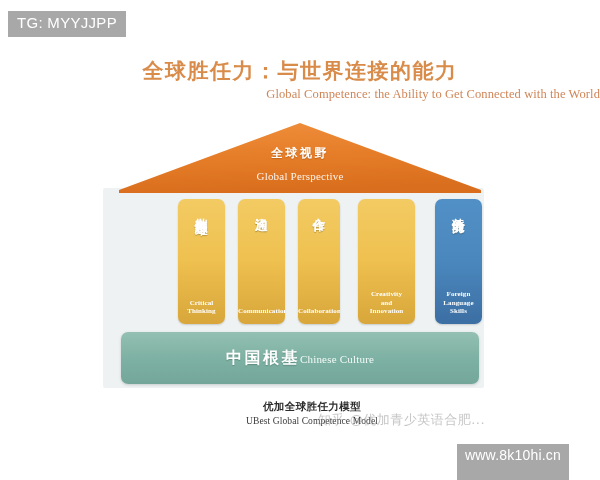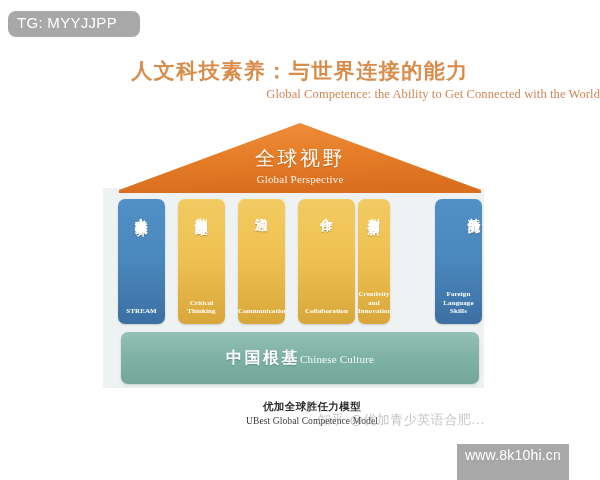--- a/index.html
+++ b/index.html
@@ -17,29 +17,28 @@
     width: 600px;
     height: 480px;
     background: #ffffff;
   }
 
   
   .tg-watermark {
     position: absolute;
     left: 8px;
     top: 11px;
-    padding: 3px 23px 4px 9px;
+    padding: 3px 9px 4px 9px;
     background: #a8a8a8;
     color: #ffffff;
     font-size: 15px;
     letter-spacing: 0.3px;
     line-height: 1.25;
     font-family: "Liberation Sans", sans-serif;
     white-space: nowrap;
-    border-radius: 8px;
   }
 
   
   .title-block {
     position: absolute;
     left: 0;
     top: 58px;
     width: 600px;
     text-align: center;
   }
@@ -84,28 +83,28 @@
   .roof-labels {
     position: absolute;
     left: 118px;
     top: 145px;
     width: 364px;
     text-align: center;
     pointer-events: none;
   }
   .roof-cn {
     color: #ffffff;
-    font-size: 20px;
-    font-weight: normal;
+    font-size: 12px;
+    font-weight: bold;
     letter-spacing: 2.5px;
     font-family: "DejaVu Sans", sans-serif;
     text-shadow: 0 1px 1px rgba(120,60,10,0.35);
   }
   .roof-en {
-    margin-top: 1px;
+    margin-top: 8px;
     color: #fdf3ea;
     font-size: 11px;
     font-family: "Liberation Serif", serif;
     letter-spacing: 0.2px;
   }
 
   
   .pillars {
     position: absolute;
     left: 118px;
@@ -235,21 +234,21 @@
   }
 </style>
 </head>
 <body>
 
 <div id="stage">
 
   <div class="tg-watermark">TG: MYYJJPP</div>
 
   <div class="title-block">
-    <div class="title-cn">人文科技素养：与世界连接的能力</div>
+    <div class="title-cn">全球胜任力：与世界连接的能力</div>
     <div class="title-en">Global Competence: the Ability to Get Connected with the World</div>
   </div>
 
   <div class="backdrop"></div>
 
   <div class="roof">
     <svg width="364" height="72" viewBox="0 0 364 72" xmlns="http://www.w3.org/2000/svg">
       <defs>
         <linearGradient id="roofGrad" x1="0" y1="0" x2="0.15" y2="1">
           <stop offset="0%" stop-color="#ef8f3c"></stop>
@@ -260,46 +259,42 @@
       <polygon points="182,1 363,68 363,71 1,71 1,68" fill="url(#roofGrad)"></polygon>
     </svg>
   </div>
   <div class="roof-labels">
     <div class="roof-cn">全球视野</div>
     <div class="roof-en">Global Perspective</div>
   </div>
 
   <div class="pillars">
 
-    <div class="pillar" style="left:0px; width:47px; background:linear-gradient(180deg,#5190c6 0%,#4a87bd 50%,#3c6fa3 100%);">
-      <span class="cn">人文科技素养</span>
-      <span class="en">STREAM</span>
-    </div>
 
     <div class="pillar" style="left:60px; width:47px; background:linear-gradient(180deg,#f3cb63 0%,#eec04f 50%,#d8a63a 100%);">
       <span class="cn">批判性思维</span>
       <span class="en">Critical<br>Thinking</span>
     </div>
 
     <div class="pillar" style="left:120px; width:47px; background:linear-gradient(180deg,#f3cb63 0%,#eec04f 50%,#d8a63a 100%);">
       <span class="cn">沟通</span>
       <span class="en">Communication</span>
     </div>
 
-    <div class="pillar" style="left:180px; width:57px; background:linear-gradient(180deg,#f3cb63 0%,#eec04f 50%,#d8a63a 100%);">
+    <div class="pillar" style="left:180px; width:42px; background:linear-gradient(180deg,#f3cb63 0%,#eec04f 50%,#d8a63a 100%);">
       <span class="cn">合作</span>
       <span class="en">Collaboration</span>
     </div>
 
-    <div class="pillar" style="left:240px; width:32px; background:linear-gradient(180deg,#f3cb63 0%,#eec04f 50%,#d8a63a 100%);">
+    <div class="pillar" style="left:240px; width:57px; background:linear-gradient(180deg,#f3cb63 0%,#eec04f 50%,#d8a63a 100%);justify-content:flex-end;">
       <span class="cn">创造与创新</span>
       <span class="en">Creativity<br>and<br>Innovation</span>
     </div>
 
-    <div class="pillar" style="left:317px; width:47px; background:linear-gradient(180deg,#5190c6 0%,#4a87bd 50%,#3c6fa3 100%);align-items:flex-end;">
+    <div class="pillar" style="left:317px; width:47px; background:linear-gradient(180deg,#5190c6 0%,#4a87bd 50%,#3c6fa3 100%);">
       <span class="cn">外语能力</span>
       <span class="en">Foreign<br>Language<br>Skills</span>
     </div>
 
   </div>
 
   <div class="foundation">
     <div class="cn">中国根基</div>
     <div class="en">Chinese Culture</div>
   </div>

